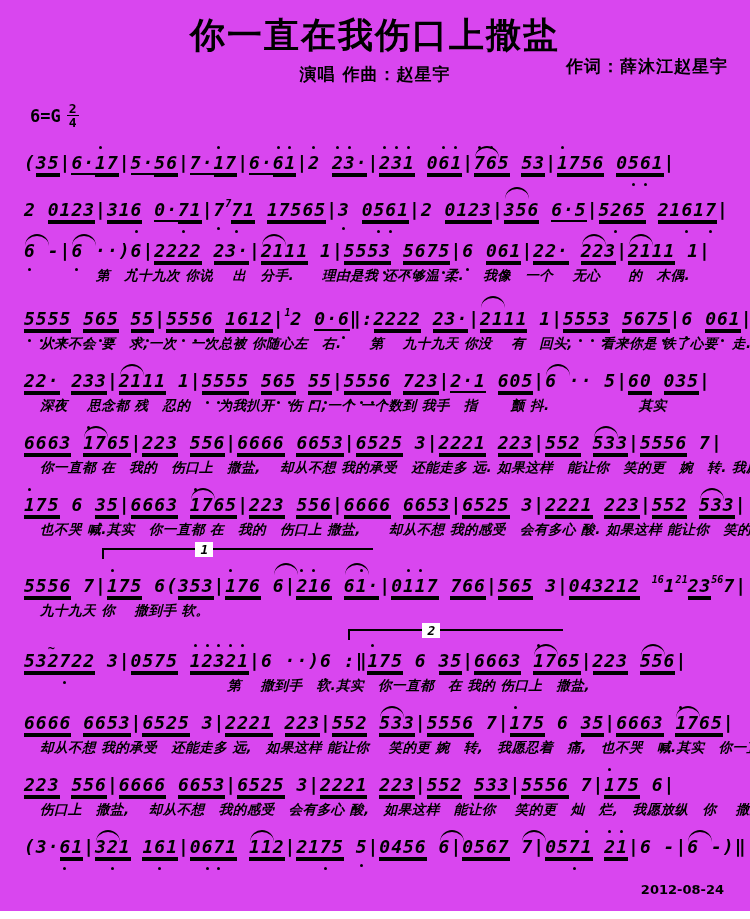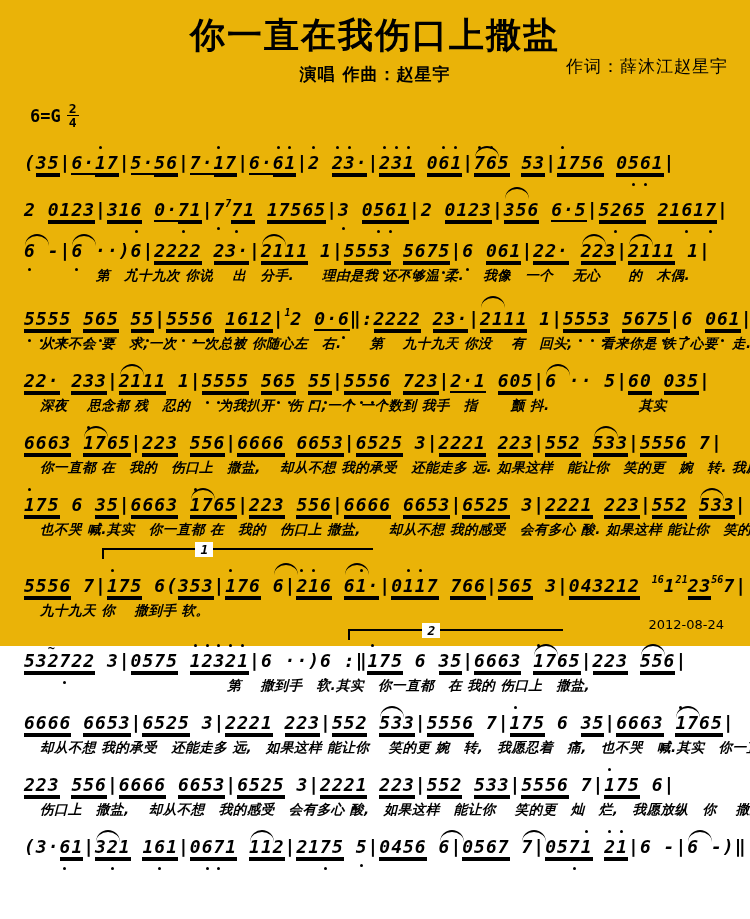--- a/index.html
+++ b/index.html
@@ -1,22 +1,22 @@
 <!DOCTYPE html>
 <html><head>
 <meta charset="utf-8">
 <style>
   html,body{margin:0;padding:0;background:#fff;color:#000;}
   body{width:750px;height:919px;overflow:hidden;font-family:"DejaVu Sans",sans-serif;}
-  .sheet{position:relative;width:750px;height:646px;background:#eab308;}
+  .sheet{position:relative;width:750px;height:911px;background:#d946ef;}
   .hdr{position:relative;height:138px;}
   h1.title{margin:0;padding-top:12px;text-align:center;font-size:35px;font-weight:bold;
     font-family:"DejaVu Sans",sans-serif;letter-spacing:2px;}
   .subtitle{text-align:center;font-size:17px;font-weight:bold;margin-top:4px;letter-spacing:1px;}
-  .credits{position:absolute;right:22px;top:52px;font-size:17px;font-weight:normal;line-height:28px;}
+  .credits{position:absolute;right:22px;top:52px;font-size:17px;font-weight:bold;line-height:28px;}
   .credit-row span{letter-spacing:1px;}
   .keyline{position:absolute;left:30px;top:102px;font-family:"DejaVu Sans Mono",monospace;
     font-size:17px;font-weight:bold;display:flex;align-items:center;gap:6px;}
   .ts{display:inline-flex;flex-direction:column;align-items:center;font-size:13px;line-height:13px;}
   .ts .num{border-bottom:1.5px solid #000;padding:0 2px;}
   .ts .den{padding:0 2px;}
   #systems{padding:0 0 0 24px;margin-top:4px;font-style:italic;}
   .system{position:relative;margin-bottom:7px;}
   .system.has-volta{padding-top:13px;}
   .notes{font-family:"DejaVu Sans Mono",monospace;font-weight:bold;font-size:18px;
@@ -35,21 +35,21 @@
   .arc::after{content:"";position:absolute;left:1px;top:-4px;width:24px;height:10px;
     border-top:2px solid #000;border-radius:50% 50% 0 0 / 100% 100% 0 0;}
   .mord{display:inline-block;width:0;position:relative;vertical-align:top;}
   .mord::after{content:"~";position:absolute;left:0;top:-13px;font-size:12px;font-weight:bold;}
   .grace{font-size:10px;vertical-align:9px;letter-spacing:0;font-weight:bold;}
   .lyrics{font-size:13.5px;font-weight:bold;white-space:pre;margin-top:3px;letter-spacing:.5px;margin-left:16px;}
   .volta{position:absolute;top:2px;height:9px;border-top:2px solid #000;border-left:2px solid #000;}
   .vlabel{position:absolute;left:34%;top:-8px;background:#fff;padding:0 5px;
     font-family:"DejaVu Sans Mono",monospace;font-size:13px;font-weight:bold;}
   .date{position:absolute;right:26px;bottom:14px;font-size:13px;
-    font-family:"DejaVu Sans",sans-serif;}
+    font-family:"DejaVu Sans",sans-serif;font-weight:bold;}
 </style>
 </head>
 <body>
 
 <div class="sheet">
   <div class="hdr">
     <h1 class="title">你一直在我伤口上撒盐</h1>
     <div class="subtitle">演唱 作曲：赵星宇</div>
     <div class="credits">
       <div class="credit-row"><span>作词：</span><span>薛沐江赵星宇</span></div>

